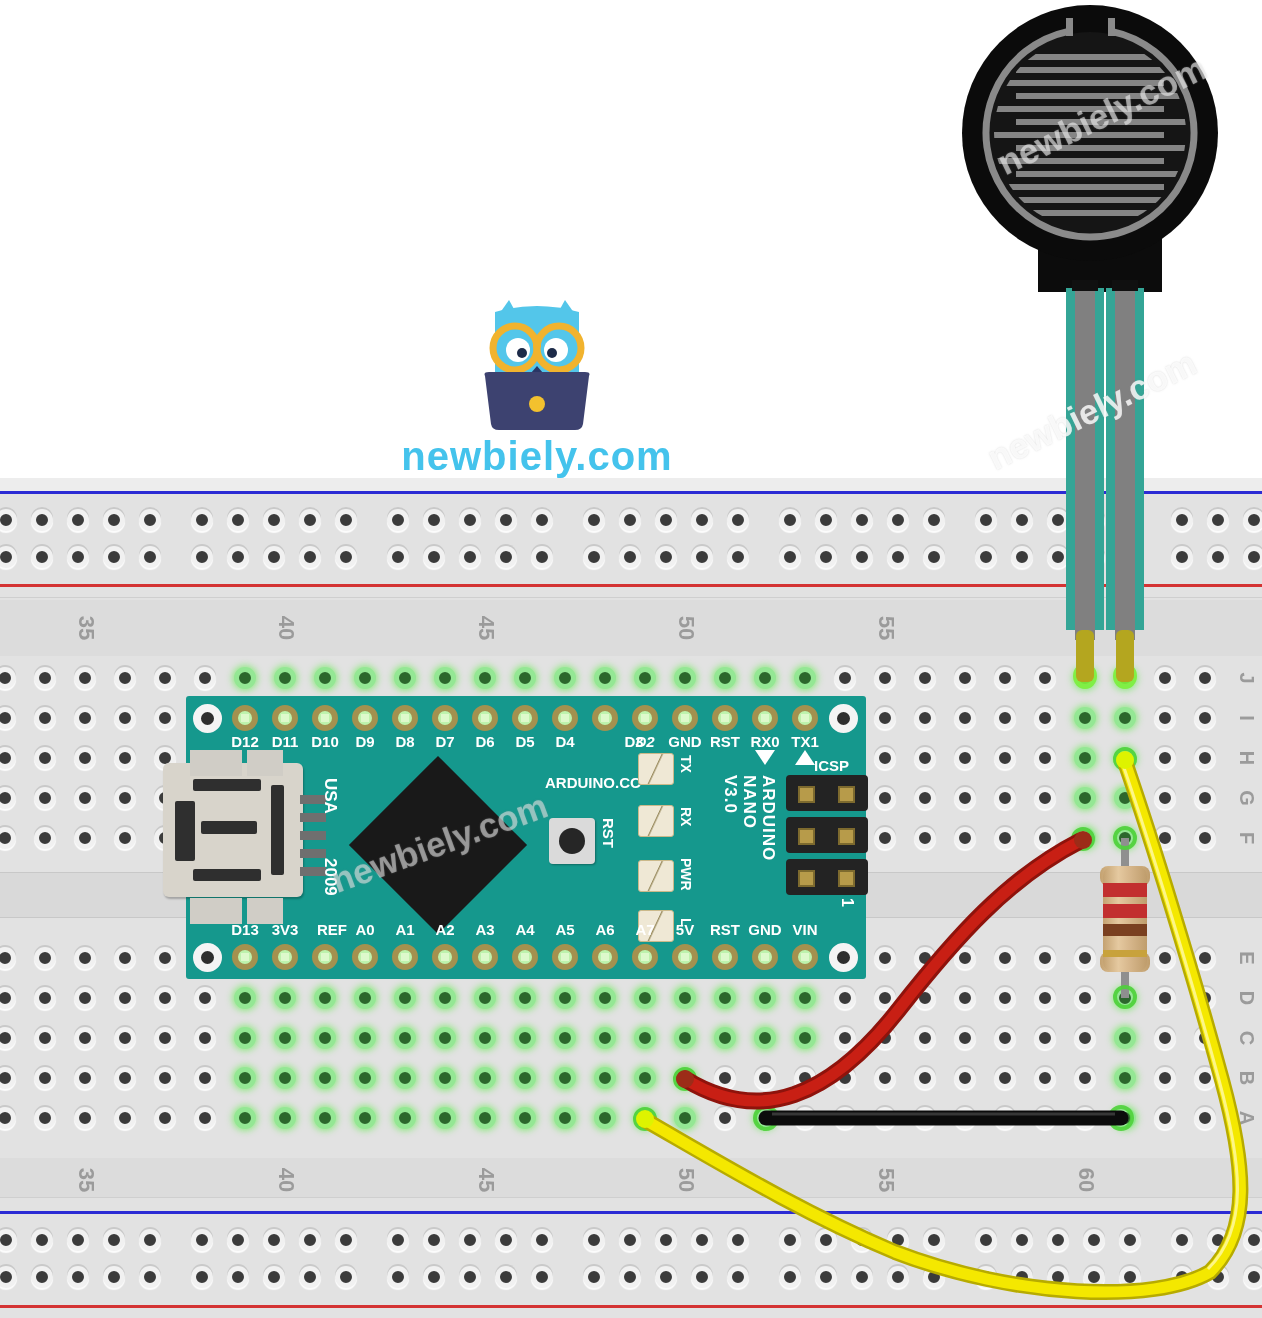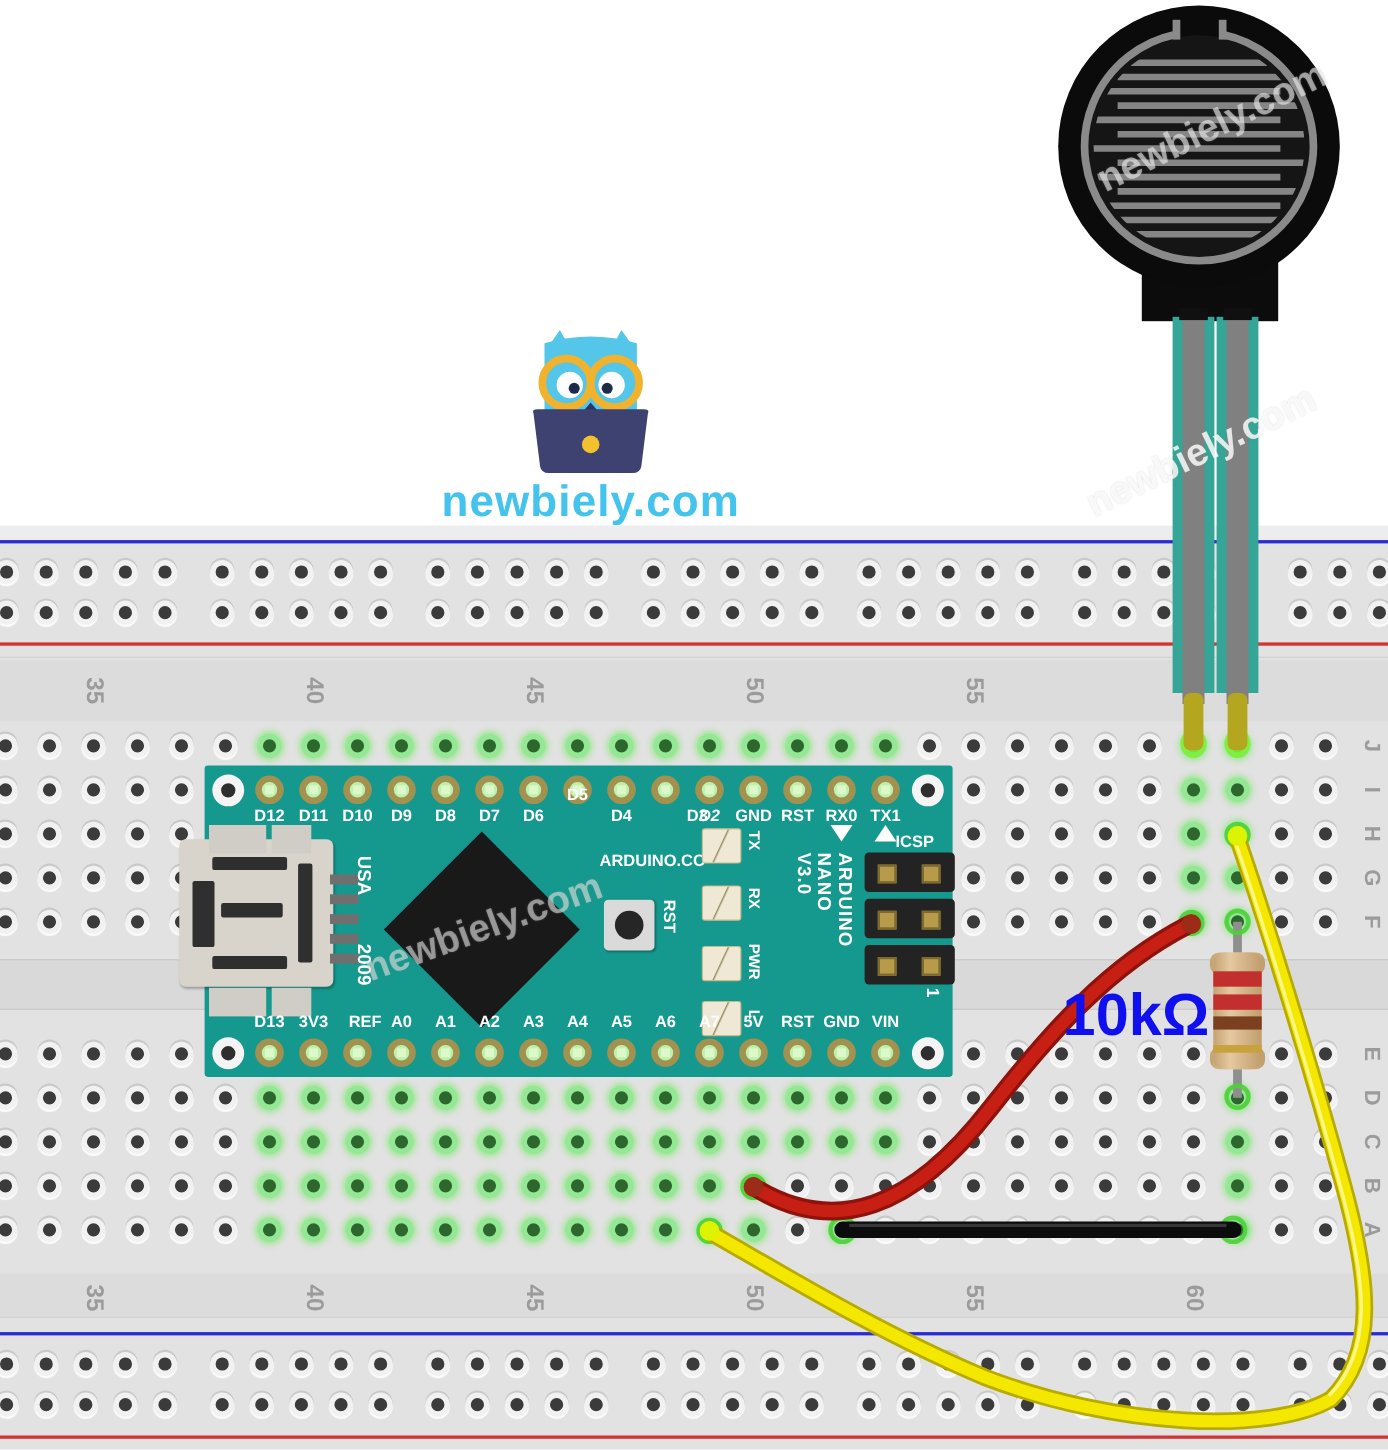--- a/index.html
+++ b/index.html
@@ -518,21 +518,21 @@
       <div class="pinlab" style="left: 325px; top: 733px;">D10</div>
       <div class="pad" style="left: 352px; top: 705px;"></div>
       <div class="pinlab" style="left: 365px; top: 733px;">D9</div>
       <div class="pad" style="left: 392px; top: 705px;"></div>
       <div class="pinlab" style="left: 405px; top: 733px;">D8</div>
       <div class="pad" style="left: 432px; top: 705px;"></div>
       <div class="pinlab" style="left: 445px; top: 733px;">D7</div>
       <div class="pad" style="left: 472px; top: 705px;"></div>
       <div class="pinlab" style="left: 485px; top: 733px;">D6</div>
       <div class="pad" style="left: 512px; top: 705px;"></div>
-      <div class="pinlab" style="left: 525px; top: 714px; text-align: right;">D5</div>
+      <div class="pinlab" style="left: 525px; top: 733px; text-align: right;">D5</div>
       <div class="pad" style="left: 552px; top: 705px;"></div>
       <div class="pinlab" style="left: 565px; top: 733px;">D4</div>
       <div class="pad" style="left: 592px; top: 705px;"></div>
       <div class="pinlab" style="left: 634px; top: 733px;">D3</div>
       <div class="pad" style="left: 632px; top: 705px;"></div>
       <div class="pinlab" style="left: 645px; top: 733px; font-style: italic;">D2</div>
       <div class="pad" style="left: 672px; top: 705px;"></div>
       <div class="pinlab" style="left: 685px; top: 733px;">GND</div>
       <div class="pad" style="left: 712px; top: 705px;"></div>
       <div class="pinlab" style="left: 725px; top: 733px;">RST</div>
@@ -655,21 +655,20 @@
 
     <g>
       <path d="M 1125 762 C 1152 840, 1192 970, 1222 1080 C 1245 1165, 1252 1230, 1210 1272 C 1155 1304, 1015 1298, 895 1252 C 800 1212, 715 1160, 645 1120" stroke="#b7ab00" stroke-width="16" stroke-linecap="round" fill="none"></path>
       <path d="M 1125 762 C 1152 840, 1192 970, 1222 1080 C 1245 1165, 1252 1230, 1210 1272 C 1155 1304, 1015 1298, 895 1252 C 800 1212, 715 1160, 645 1120" stroke="#f4e800" stroke-width="11" stroke-linecap="round" fill="none"></path>
       <path d="M 1122 762 C 1149 840, 1189 970, 1219 1080 C 1242 1165, 1249 1228, 1208 1269" stroke="#fff9a8" stroke-width="3" opacity="0.8" fill="none"></path>
       <circle cx="1125" cy="760" r="9" fill="#def300"></circle>
       <circle cx="645" cy="1119" r="9" fill="#def300"></circle>
     </g>
   </svg>
 
-  <div id="rlabel">10kΩ</div>
 
   <svg width="180" height="140" viewBox="0 0 180 140" style="left:447px;top:298px;">
     <polygon points="48,22 62,2 72,20" fill="#53c6ea"></polygon>
     <polygon points="132,22 118,2 108,20" fill="#53c6ea"></polygon>
     <path d="M 48 14 Q 90 2 132 14 L 132 80 Q 90 100 48 80 Z" fill="#53c6ea"></path>
     <circle cx="90" cy="88" r="32" fill="#53c6ea"></circle>
     <circle cx="68" cy="50" r="22" fill="#53c6ea" stroke="#f1b32e" stroke-width="7"></circle>
     <circle cx="112" cy="50" r="22" fill="#53c6ea" stroke="#f1b32e" stroke-width="7"></circle>
     <line x1="86" y1="46" x2="94" y2="46" stroke="#f1b32e" stroke-width="7"></line>
     <circle cx="71" cy="52" r="12" fill="#fff"></circle>

